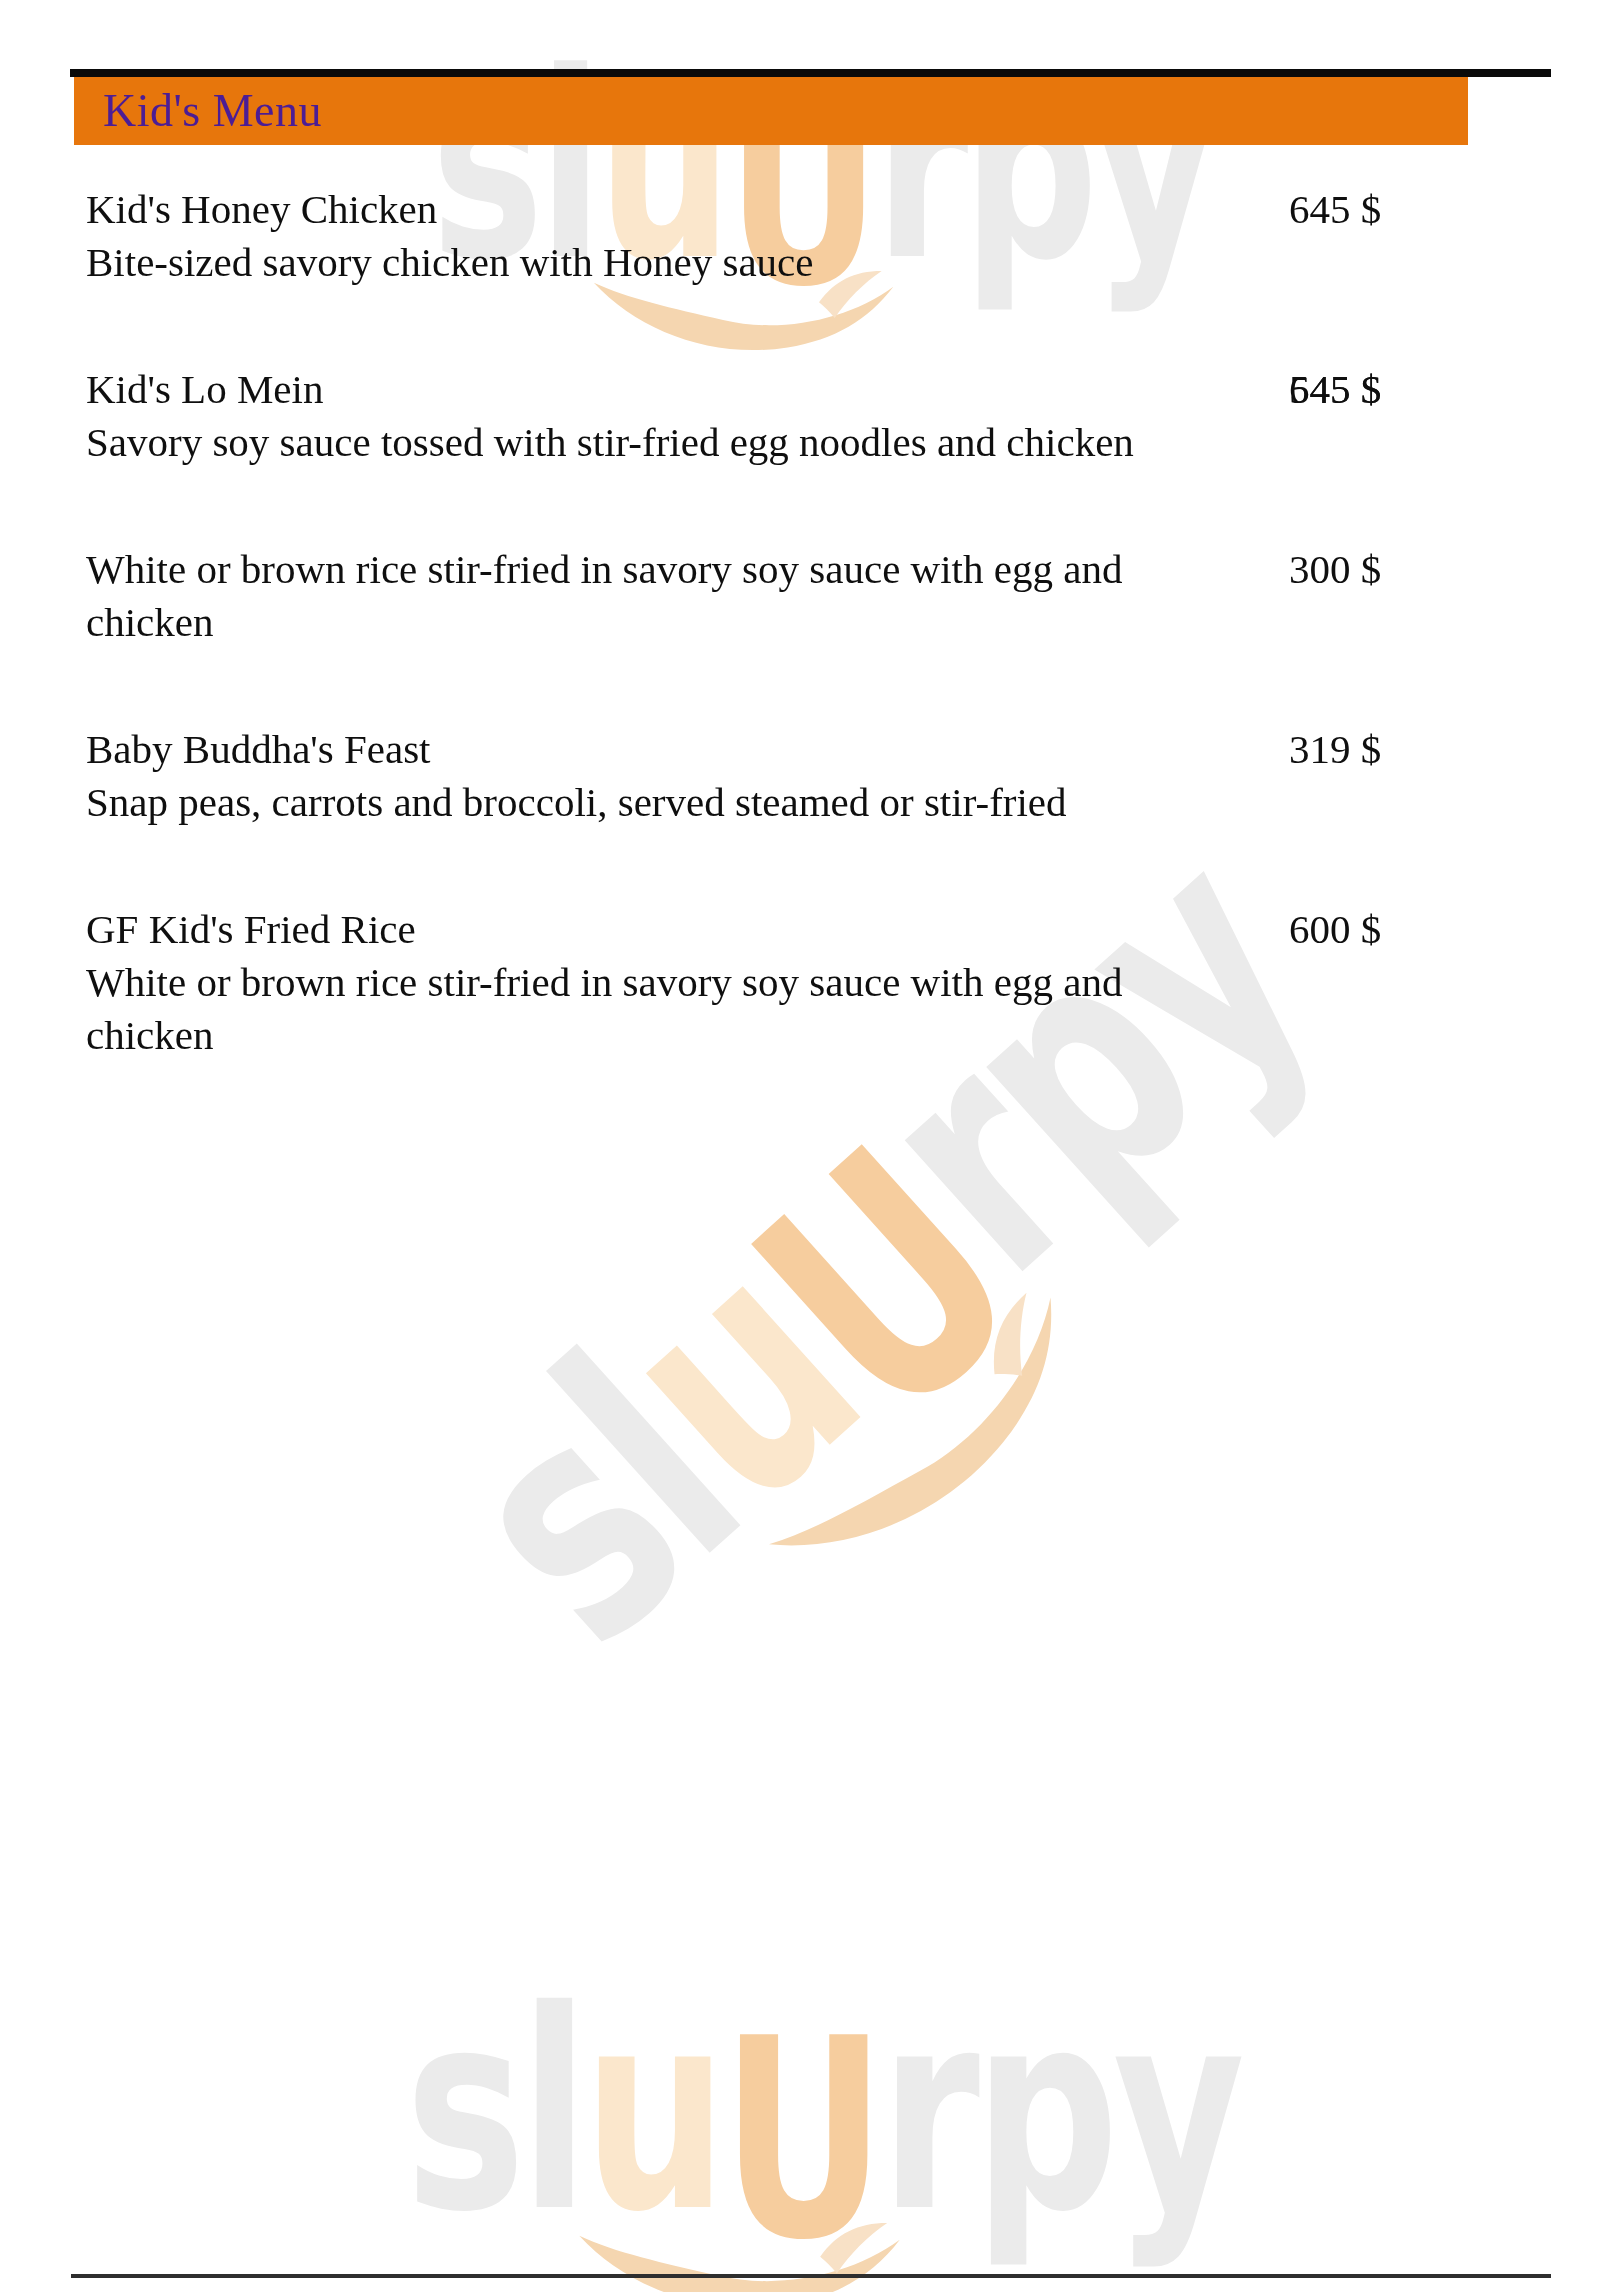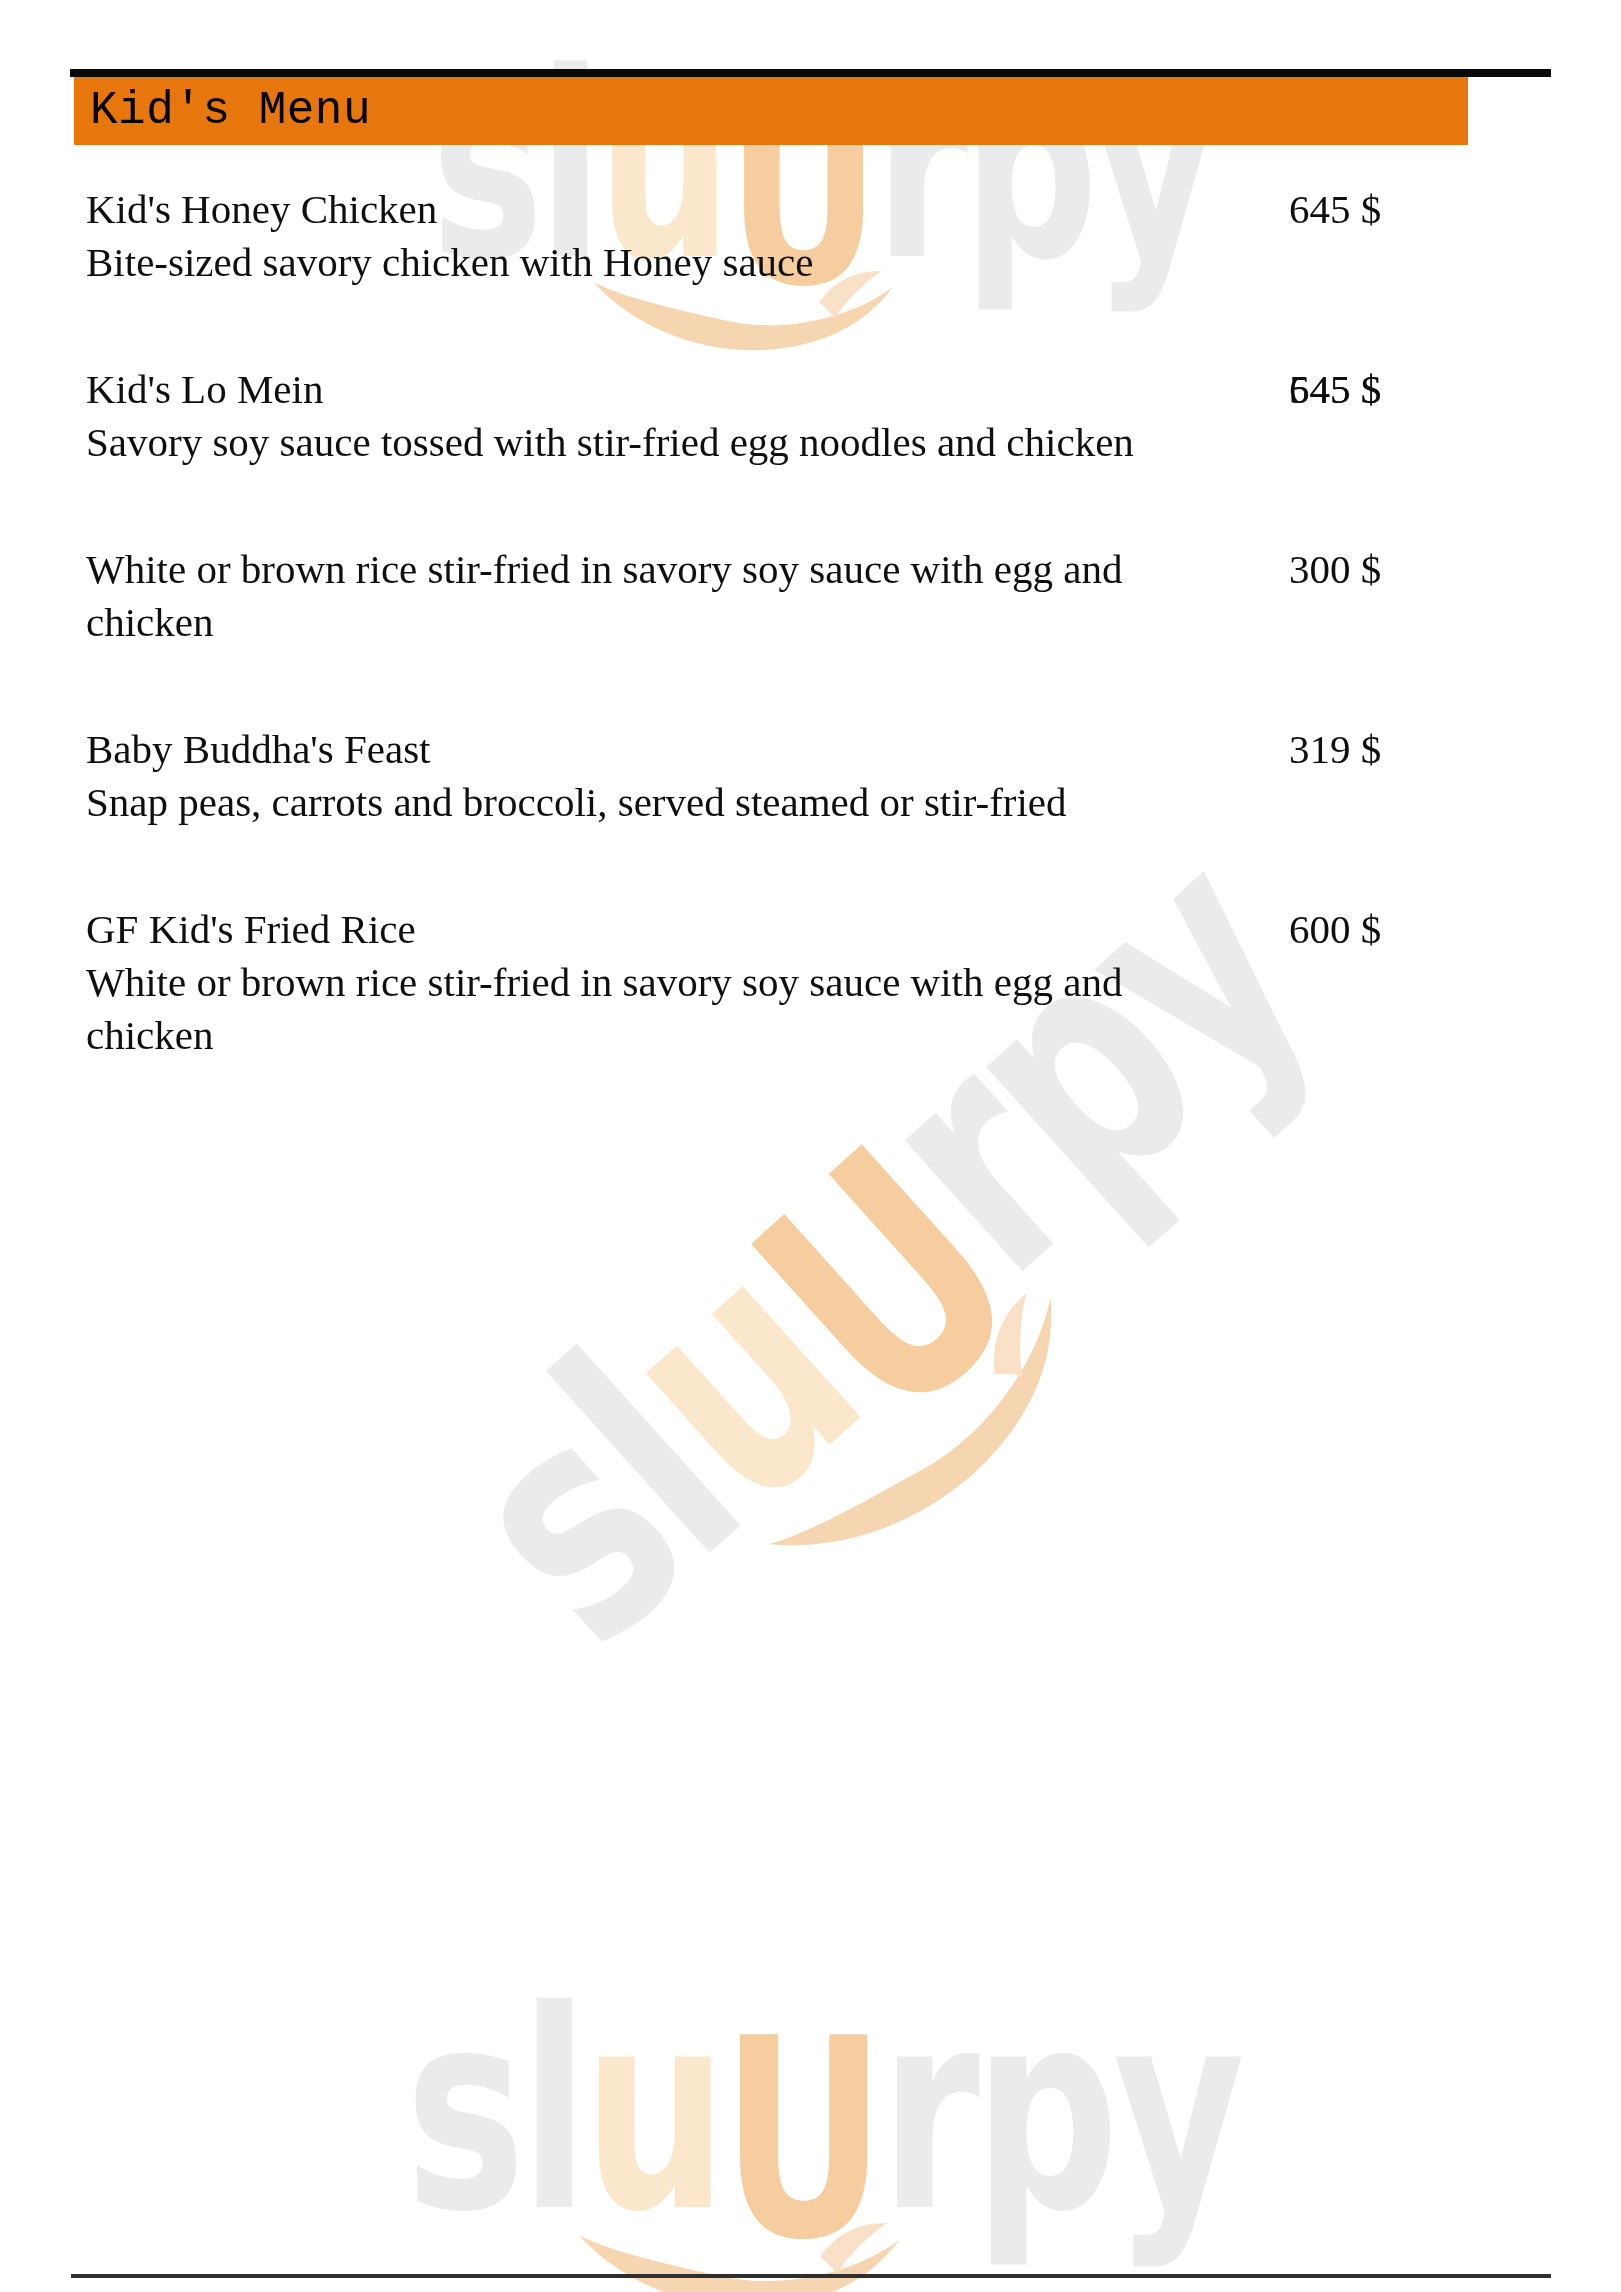--- a/index.html
+++ b/index.html
@@ -25,25 +25,25 @@
   .header-bar {
     position: absolute;
     left: 74px; top: 76px;
     width: 1394px; height: 69px;
     background: #e7760c;
     z-index: 2;
     display: flex;
     align-items: center;
   }
   .page-title {
-    font-family: Liberation Mono, monospace;
+    font-family: Liberation Serif, serif;
     font-size: 46px;
     line-height: 1;
-    color: #000000;
-    padding-left: 16px;
+    color: #4c1d95;
+    padding-left: 29px;
     letter-spacing: 0.5px;
   }
   .bottom-rule {
     position: absolute;
     left: 71px; top: 2274px;
     width: 1480px; height: 3.9px;
     background: #2e2e2e;
     z-index: 3;
   }
 

